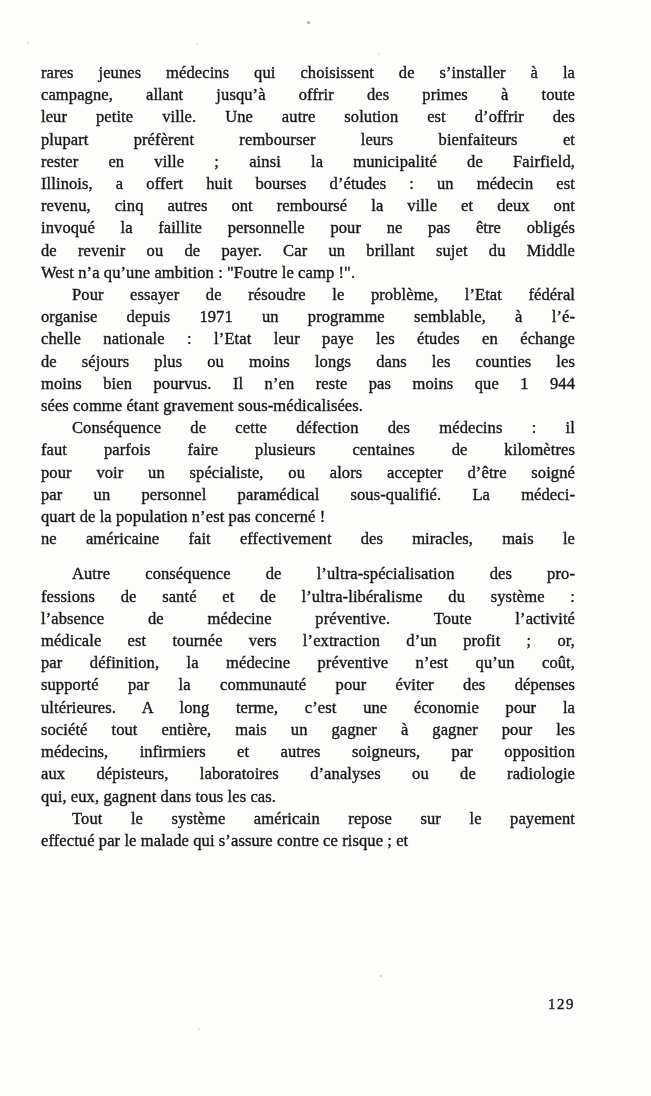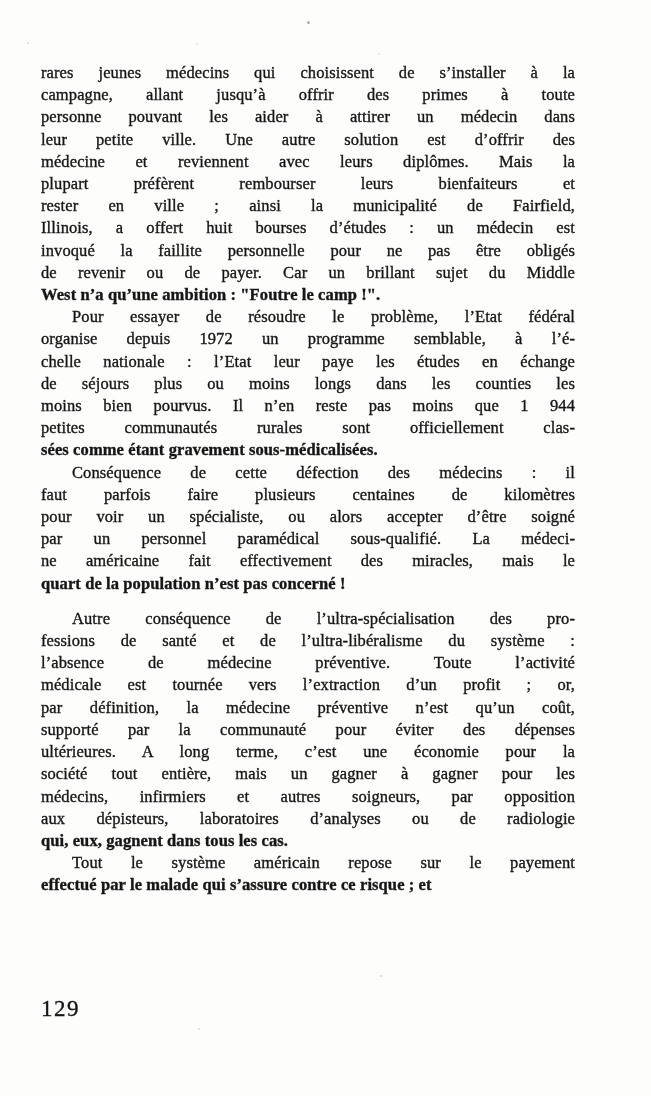--- a/index.html
+++ b/index.html
@@ -26,29 +26,29 @@
     -webkit-text-stroke: 0.35px #161616;
     letter-spacing: 0.1px;
   }
   .paragraph { margin: 0; }
   .paragraph.spaced { margin-top: 13px; }
   .line {
     text-align: justify;
     text-align-last: justify;
     text-justify: inter-word;
   }
-  .line.last { text-align-last: left; font-weight: bold; }
+  .line.last { text-align-last: left; }
   .line.indent { text-indent: 31px; }
   .page-number {
     position: absolute;
     left: 41px;
     top: 996px;
     width: 534px;
-    text-align: left;
-    font-size: 23px;
+    text-align: right;
+    font-size: 15px;
     letter-spacing: 1.5px;
     -webkit-text-stroke: 0.35px #161616;
   }
   .speck {
     position: absolute;
     background: #9a9a94;
     border-radius: 50%;
     width: 3px;
     height: 3px;
     opacity: 0.55;
@@ -68,46 +68,44 @@
   <div class="speck s2"></div>
   <div class="speck s3"></div>
   <div class="speck s4"></div>
   <div class="speck s5"></div>
   <div class="speck s6"></div>
 
   <div class="text-block">
       <div class="paragraph">
         <div class="line">rares jeunes médecins qui choisissent de s’installer à la</div>
         <div class="line">campagne, allant jusqu’à offrir des primes à toute</div>
-        <div class="line">personne pouvant les aider à attirer un médecin dans</div>
         <div class="line">leur petite ville. Une autre solution est d’offrir des</div>
-        <div class="line">médecine et reviennent avec leurs diplômes. Mais la</div>
         <div class="line">plupart préfèrent rembourser leurs bienfaiteurs et</div>
         <div class="line">rester en ville ; ainsi la municipalité de Fairfield,</div>
         <div class="line">Illinois, a offert huit bourses d’études : un médecin est</div>
+        <div class="line">revenu, cinq autres ont remboursé la ville et deux ont</div>
         <div class="line">invoqué la faillite personnelle pour ne pas être obligés</div>
         <div class="line">de revenir ou de payer. Car un brillant sujet du Middle</div>
         <div class="line last">West n’a qu’une ambition : "Foutre le camp !".</div>
       </div>
       <div class="paragraph">
         <div class="line indent">Pour essayer de résoudre le problème, l’Etat fédéral</div>
-        <div class="line">organise depuis 1972 un programme semblable, à l’é-</div>
+        <div class="line">organise depuis 1971 un programme semblable, à l’é-</div>
         <div class="line">chelle nationale : l’Etat leur paye les études en échange</div>
         <div class="line">de séjours plus ou moins longs dans les counties les</div>
         <div class="line">moins bien pourvus. Il n’en reste pas moins que 1 944</div>
-        <div class="line">petites communautés rurales sont officiellement clas-</div>
         <div class="line last">sées comme étant gravement sous-médicalisées.</div>
       </div>
       <div class="paragraph">
         <div class="line indent">Conséquence de cette défection des médecins : il</div>
         <div class="line">faut parfois faire plusieurs centaines de kilomètres</div>
         <div class="line">pour voir un spécialiste, ou alors accepter d’être soigné</div>
         <div class="line">par un personnel paramédical sous-qualifié. La médeci-</div>
+        <div class="line last">quart de la population n’est pas concerné !</div>
         <div class="line">ne américaine fait effectivement des miracles, mais le</div>
-        <div class="line last">quart de la population n’est pas concerné !</div>
       </div>
       <div class="paragraph spaced">
         <div class="line indent">Autre conséquence de l’ultra-spécialisation des pro-</div>
         <div class="line">fessions de santé et de l’ultra-libéralisme du système :</div>
         <div class="line">l’absence de médecine préventive. Toute l’activité</div>
         <div class="line">médicale est tournée vers l’extraction d’un profit ; or,</div>
         <div class="line">par définition, la médecine préventive n’est qu’un coût,</div>
         <div class="line">supporté par la communauté pour éviter des dépenses</div>
         <div class="line">ultérieures. A long terme, c’est une économie pour la</div>
         <div class="line">société tout entière, mais un gagner à gagner pour les</div>

